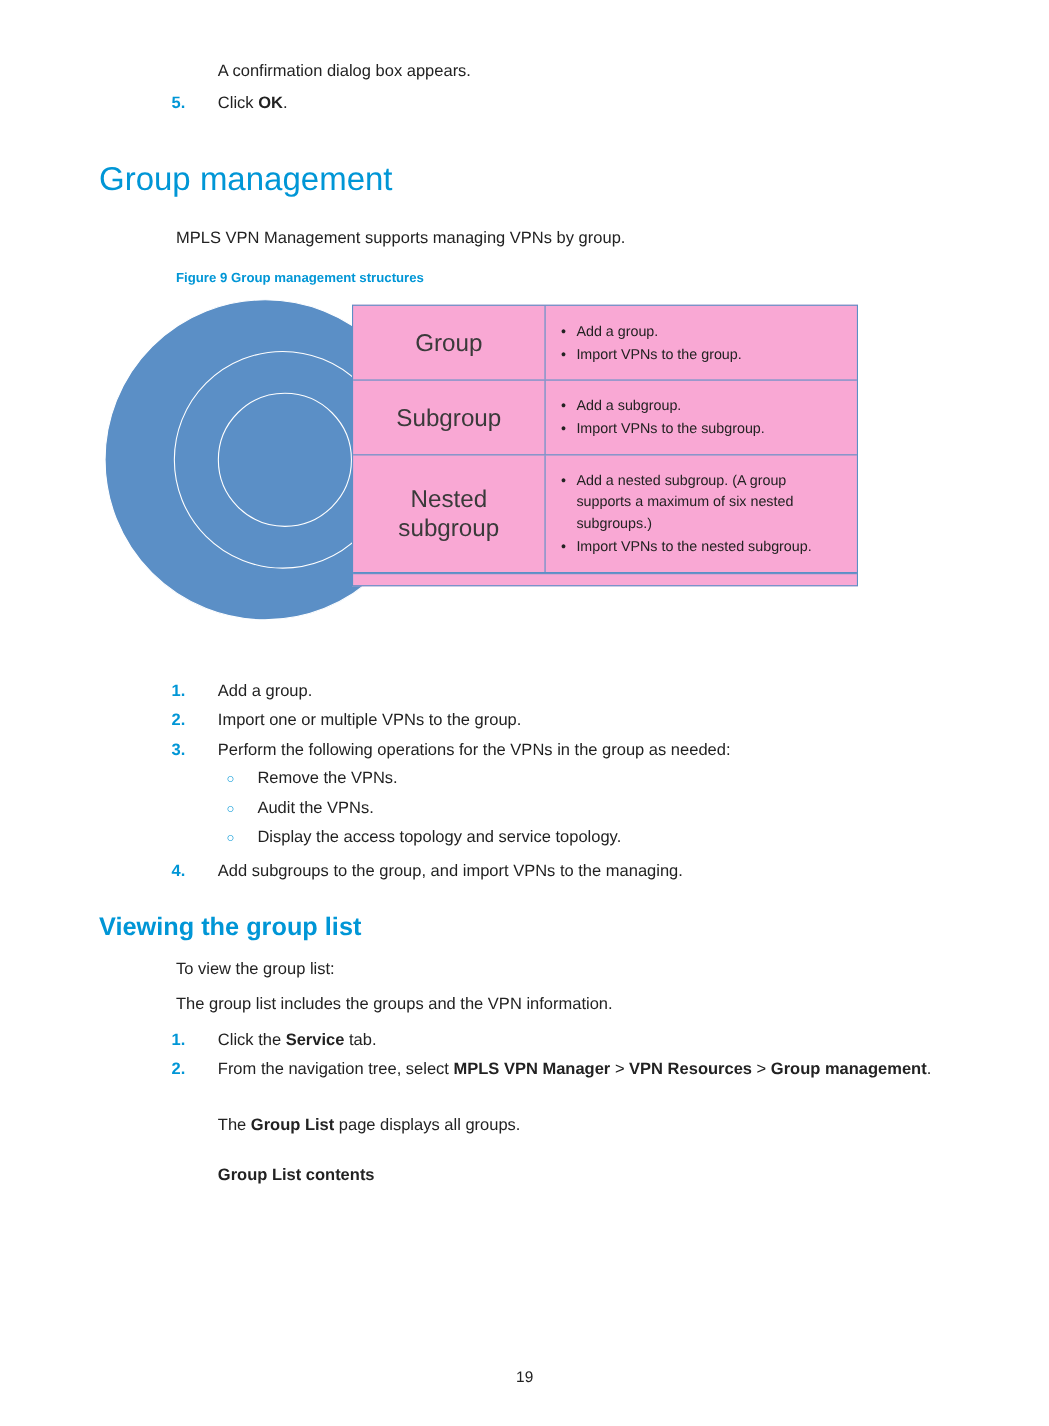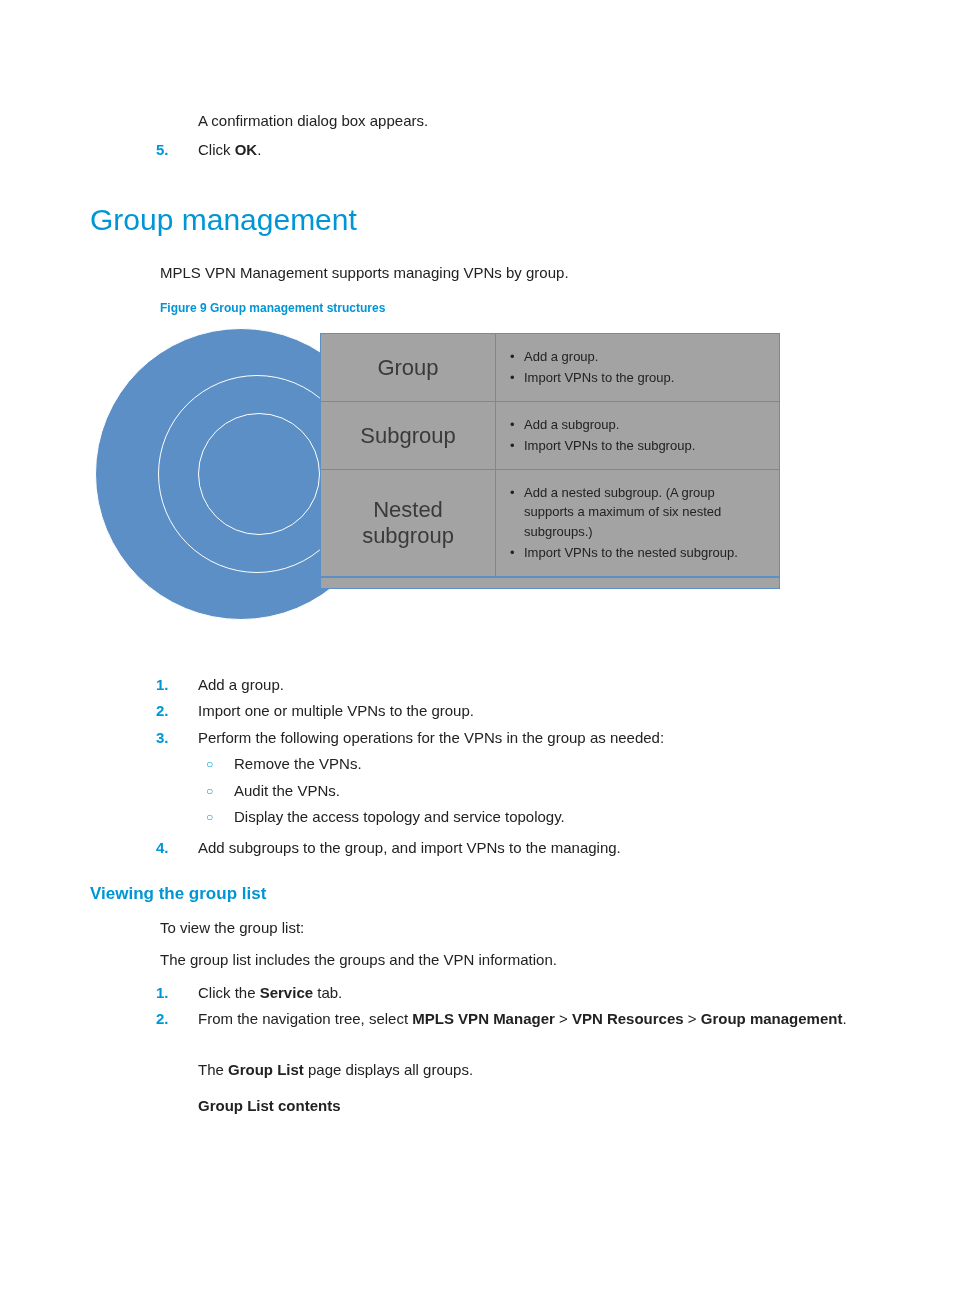--- a/index.html
+++ b/index.html
@@ -8,21 +8,21 @@
     background: #fff;
     font-family: Arial, Helvetica, sans-serif;
     color: #222;
   }
   .page {
     width: 954px;
     min-height: 1296px;
     margin: 0 auto;
     position: relative;
     box-sizing: border-box;
-    padding: 110px 90px 60px 90px;
+    padding: 54px 90px 60px 90px;
     font-size: 15px;
     line-height: 1.5;
   }
   .indent-1 { margin-left: 108px; }
   .ol-block { margin-top: 6px; }
   .ol-item {
     display: flex;
     margin: 4px 0;
   }
   .ol-num {
@@ -61,21 +61,21 @@
     border: 1px solid #ffffff;
   }
   .c1 { left: -105px; top: -5px; width: 290px; height: 290px; }
   .c2 { left: -42px; top: 42px; width: 196px; height: 196px; }
   .c3 { left: -2px; top: 80px; width: 120px; height: 120px; }
   .table-box {
     position: absolute;
     left: 120px;
     top: 0;
     width: 460px;
-    background: #a3a3a3;
+    background: #f9a8d4;
     border: 1px solid #5b8fc6;
     box-sizing: border-box;
   }
   .trow {
     display: flex;
     border-bottom: 1px solid #5b8fc6;
   }
   .trow:last-child { border-bottom: none; }
   .tcell-l {
     width: 175px;
@@ -114,21 +114,21 @@
   }
   .sub-mark {
     width: 28px;
     flex: 0 0 28px;
     color: #0096d6;
     font-size: 12px;
     padding-top: 2px;
   }
   h3.sub-head {
     color: #0096d6;
-    font-size: 17px;
+    font-size: 23px;
     font-weight: 700;
     margin: 22px 0 8px 0;
   }
   .pagenum {
     position: absolute;
     bottom: 34px;
     left: 0;
     width: 100%;
     text-align: center;
     font-size: 14px;
@@ -251,18 +251,19 @@
         <span>Click the </span><span class="b">Service</span><span> tab.</span>
       </div>
     </div>
     <div class="ol-item">
       <div class="ol-num">2.</div>
       <div class="ol-body">
         <span>From the navigation tree, select </span><span class="b">MPLS VPN Manager</span><span> &gt; </span><span class="b">VPN Resources</span><span> &gt; </span><span class="b">Group management</span><span>.</span>
         <div style="margin-top:28px;">
           <span>The </span><span class="b">Group List</span><span> page displays all groups.</span>
         </div>
-        <div style="margin-top:14px;" class="b">Group List contents</div>
-      </div>
-    </div>
-  </div>
-
+        <div style="margin-top:24px;" class="b">Group List contents</div>
+      </div>
+    </div>
+  </div>
+
+  <div class="pagenum">19</div>
 </div>
 
 </body></html>

